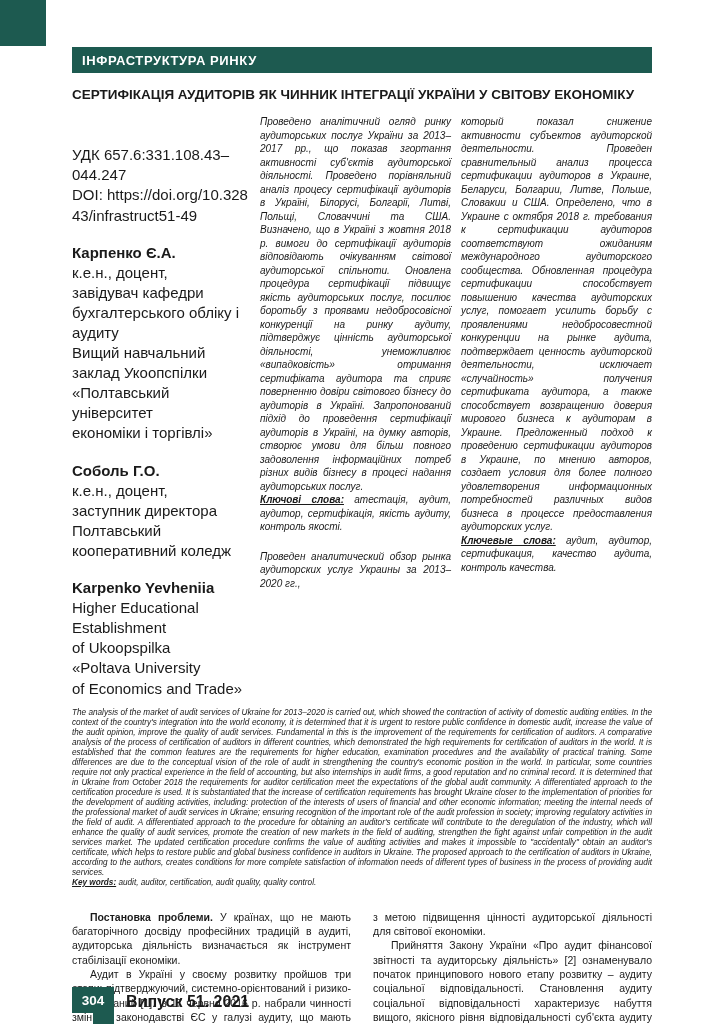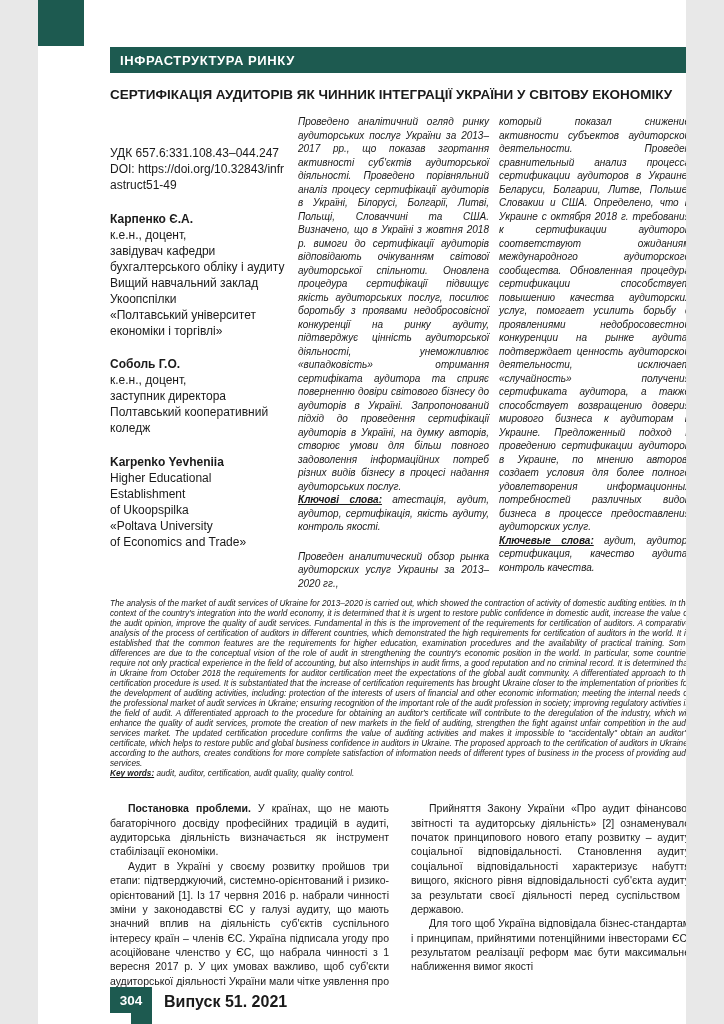--- a/index.html
+++ b/index.html
@@ -3,21 +3,21 @@
 <meta charset="utf-8">
 <style>
   :root{
     --teal:#1d5a50;
     --ink:#1a1a1a;
   }
   *{box-sizing:border-box;}
   html,body{margin:0;padding:0;background:#e8e8e8;}
   .page{
     position:relative;
-    width:648px;height:1024px;
+    width:724px;height:1024px;
     margin:0 auto;
     background:#ffffff;
     font-family:"Liberation Sans", sans-serif;
     color:var(--ink);
     overflow:hidden;
   }
   .corner{
     position:absolute;top:0;left:0;
     width:46px;height:46px;background:var(--teal);
   }
@@ -38,21 +38,21 @@
     font-weight:bold;
     line-height:1.28;
     margin:0 0 12px 0;
     text-transform:uppercase;
   }
   .title.en{margin-bottom:20px;}
   .three-col{display:flex;gap:10px;}
   .col-meta{
     width:178px;flex:0 0 178px;
     padding-top:30px;
-    font-size:12px;line-height:1.34;
+    font-size:15px;line-height:1.34;
   }
   .col-meta p{margin:0;}
   .udc{margin-bottom:4px;}
   .doi{margin-bottom:18px;word-break:break-all;}
   .author-name{font-weight:bold;margin-top:17px;}
   .author-details{white-space:pre-line;}
   .lang-gap{margin-top:12px;}
   .col-abs{
     flex:1 1 0;
     font-size:10px;
@@ -164,20 +164,21 @@
       <p>The analysis of the market of audit services of Ukraine for 2013–2020 is carried out, which showed the contraction of activity of domestic auditing entities. In the context of the country's integration into the world economy, it is determined that it is urgent to restore public confidence in domestic audit, increase the value of the audit opinion, improve the quality of audit services. Fundamental in this is the improvement of the requirements for certification of auditors. A comparative analysis of the process of certification of auditors in different countries, which demonstrated the high requirements for certification of auditors in the world. It is established that the common features are the requirements for higher education, examination procedures and the availability of practical training. Some differences are due to the conceptual vision of the role of audit in strengthening the country's economic position in the world. In particular, some countries require not only practical experience in the field of accounting, but also internships in audit firms, a good reputation and no criminal record. It is determined that in Ukraine from October 2018 the requirements for auditor certification meet the expectations of the global audit community. A differentiated approach to the certification procedure is used. It is substantiated that the increase of certification requirements has brought Ukraine closer to the implementation of priorities for the development of auditing activities, including: protection of the interests of users of financial and other economic information; meeting the internal needs of the professional market of audit services in Ukraine; ensuring recognition of the important role of the audit profession in society; improving regulatory activities in the field of audit. A differentiated approach to the procedure for obtaining an auditor's certificate will contribute to the deregulation of the industry, which will enhance the quality of audit services, promote the creation of new markets in the field of auditing, strengthen the fight against unfair competition in the audit services market. The updated certification procedure confirms the value of auditing activities and makes it impossible to "accidentally" obtain an auditor's certificate, which helps to restore public and global business confidence in auditors in Ukraine. The proposed approach to the certification of auditors in Ukraine, according to the authors, creates conditions for more complete satisfaction of information needs of different types of business in the process of providing audit services.</p>
       <p><span class="kw-label">Key words:</span> <span>audit, auditor, certification, audit quality, quality control.</span></p>
     </div>
 
     <div class="main-cols">
       <div class="mcol">
         <p class="indent"><span class="lead">Постановка проблеми.</span> <span>У країнах, що не мають багаторічного досвіду професійних традицій в аудиті, аудиторська діяльність визначається як інструмент стабілізації економіки.</span></p>
         <p class="indent">Аудит в Україні у своєму розвитку пройшов три етапи: підтверджуючий, системно-орієнтований і ризико-орієнтований [1]. Із 17 червня 2016 р. набрали чинності зміни у законодавстві ЄС у галузі аудиту, що мають значний вплив на діяльність суб'єктів суспільного інтересу країн – членів ЄС. Україна підписала угоду про асоційоване членство у ЄС, що набрала чинності з 1 вересня 2017 р. У цих умовах важливо, щоб суб'єкти аудиторської діяльності України мали чітке уявлення про зміни</p>
       </div>
       <div class="mcol">
+        <p>з метою підвищення цінності аудиторської діяльності для світової економіки.</p>
         <p class="indent">Прийняття Закону України «Про аудит фінансової звітності та аудиторську діяльність» [2] ознаменувало початок принципового нового етапу розвитку – аудиту соціальної відповідальності. Становлення аудиту соціальної відповідальності характеризує набуття вищого, якісного рівня відповідальності суб'єкта аудиту за результати своєї діяльності перед суспільством і державою.</p>
         <p class="indent">Для того щоб Україна відповідала бізнес-стандартам і принципам, прийнятими потенційними інвесторами ЄС, результатом реалізації реформ має бути максимальне наближення вимог якості</p>
       </div>
     </div>
 
   </div>
 
   <div class="page-num-box">
     <span>304</span>
   </div>

